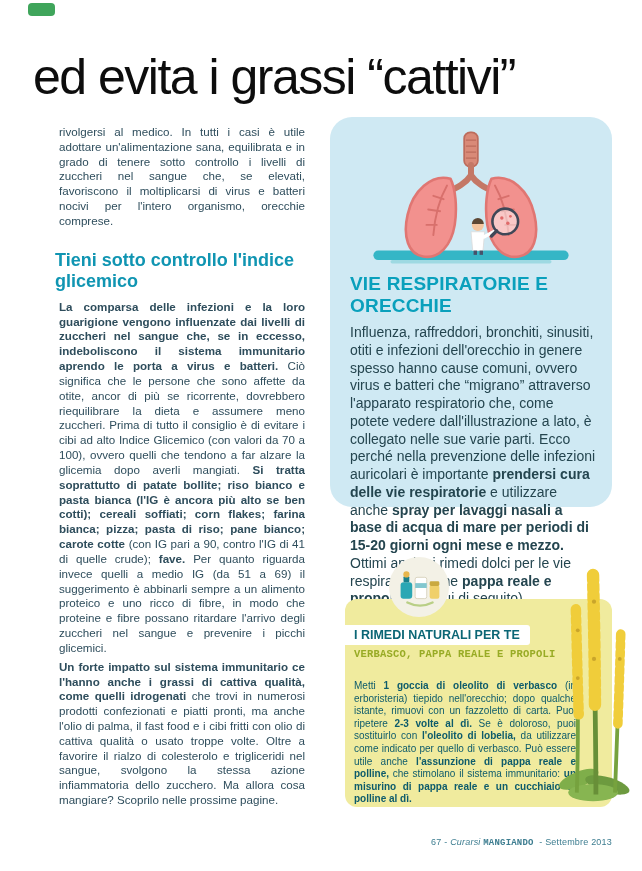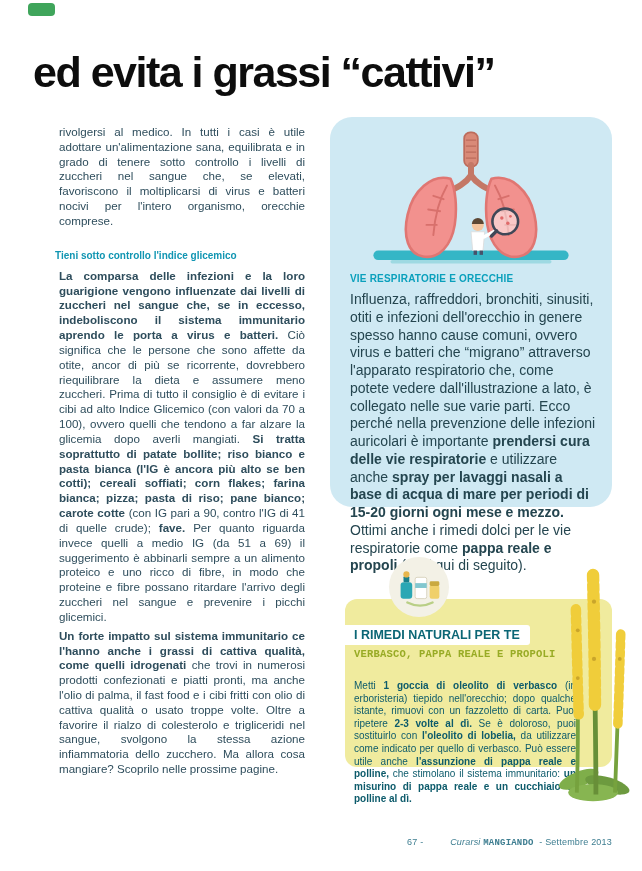--- a/index.html
+++ b/index.html
@@ -4,33 +4,33 @@
 <style>
   html,body{margin:0;padding:0;}
   body{
     width:642px;height:871px;position:relative;overflow:hidden;
     background:#ffffff;
     font-family:"Liberation Sans", sans-serif;
   }
   .corner-tab{position:absolute;left:28px;top:3px;width:27px;height:13px;border-radius:4px;background:#3fa55b;}
   .headline{
     position:absolute;left:33px;top:48px;margin:0;
-    font-size:43px;font-weight:700;color:#0d0d0d;letter-spacing:-1.5px;white-space:nowrap;
+    font-size:50px;font-weight:400;color:#0d0d0d;letter-spacing:-1.5px;white-space:nowrap;
   }
   
   .left-col{position:absolute;left:55px;top:121px;width:254px;color:#2e4d5c;}
   .left-col .body{font-size:11.6px;line-height:1.28;text-align:justify;margin:4px;}
-  .sec-heading{color:#1095b2;font-size:10px;font-weight:700;margin:21px 0 8px;}
+  .sec-heading{color:#1095b2;font-size:18px;font-weight:700;margin:21px 0 8px;}
   
   .blue-box{position:absolute;left:330px;top:117px;width:282px;height:390px;background:#cfe9f3;border-radius:22px;}
   .blue-box .illus{display:block;margin:12px auto 0;}
-  .blue-box h3{color:#0aa0bc;font-size:10px;font-weight:700;margin:7px 0 7px;padding:0 20px;letter-spacing:0.2px;}
+  .blue-box h3{color:#0aa0bc;font-size:19px;font-weight:700;margin:7px 0 7px;padding:0 20px;letter-spacing:0.2px;}
   .blue-box .boxbody{font-size:14px;line-height:1.27;color:#24454f;padding:0 16px 0 20px;margin:0;text-align:left;}
   
-  .yellow-box{position:absolute;left:345px;top:599px;width:267px;height:168px;background:#f0eb9e;border-radius:12px;z-index:1;}
+  .yellow-box{position:absolute;left:345px;top:599px;width:267px;height:208px;background:#f0eb9e;border-radius:12px;z-index:1;}
   .remedy-heading{display:inline-block;background:#ffffff;color:#0b6675;font-size:12.5px;font-weight:700;
     padding:3px 10px 3px 9px;margin-top:26px;border-radius:0 3px 3px 0;}
   .remedy-sub{color:#98ab25;font-size:10.5px;font-weight:700;padding-left:9px;margin:3px 0 20px;letter-spacing:0.2px;font-family:Liberation Mono, monospace;}
   .remedy-body{font-size:10px;line-height:1.26;color:#0d5b6b;padding:0 36px 0 9px;margin:0;text-align:justify;}
   .remedy-circle{position:absolute;left:388px;top:556px;width:62px;height:62px;z-index:3;}
   .plant{position:absolute;left:552px;top:548px;width:84px;height:262px;z-index:2;}
   
   .footer{position:absolute;right:30px;top:837px;font-size:9px;color:#3d7d90;letter-spacing:0.2px;}
 </style>
 </head>
@@ -109,13 +109,13 @@
   <path d="M25 58 C 26 100 27 140 28 168" stroke="#f0cd3a" stroke-width="11" stroke-linecap="round" stroke-dasharray="5 4" fill="none"></path>
   <path d="M43 22 C 44 70 45 120 45 158" stroke="#f0cd3a" stroke-width="13" stroke-linecap="round" stroke-dasharray="6 4" fill="none"></path>
   <path d="M72 84 C 71 120 70 150 69 178" stroke="#f0cd3a" stroke-width="10" stroke-linecap="round" stroke-dasharray="5 4" fill="none"></path>
   <circle cx="27" cy="80" r="2" fill="#c9a52b"></circle>
   <circle cx="44" cy="50" r="2.2" fill="#c9a52b"></circle>
   <circle cx="71" cy="110" r="2" fill="#c9a52b"></circle>
   <circle cx="44" cy="110" r="2.2" fill="#c9a52b"></circle>
   <circle cx="27" cy="130" r="2" fill="#c9a52b"></circle>
 </svg>
 
-<div class="footer"><span>67 - </span><span style="font-style: italic; margin-left: 24px;">Curarsi </span><span style="font-weight: 700; font-family: Liberation Mono, monospace;">MANGIANDO </span><span>- Settembre 2013</span></div>
+<div class="footer"><span>67 - </span><span style="font-style: italic;">Curarsi </span><span style="font-weight: 700; font-family: Liberation Mono, monospace;">MANGIANDO </span><span>- Settembre 2013</span></div>
 
 </body></html>

